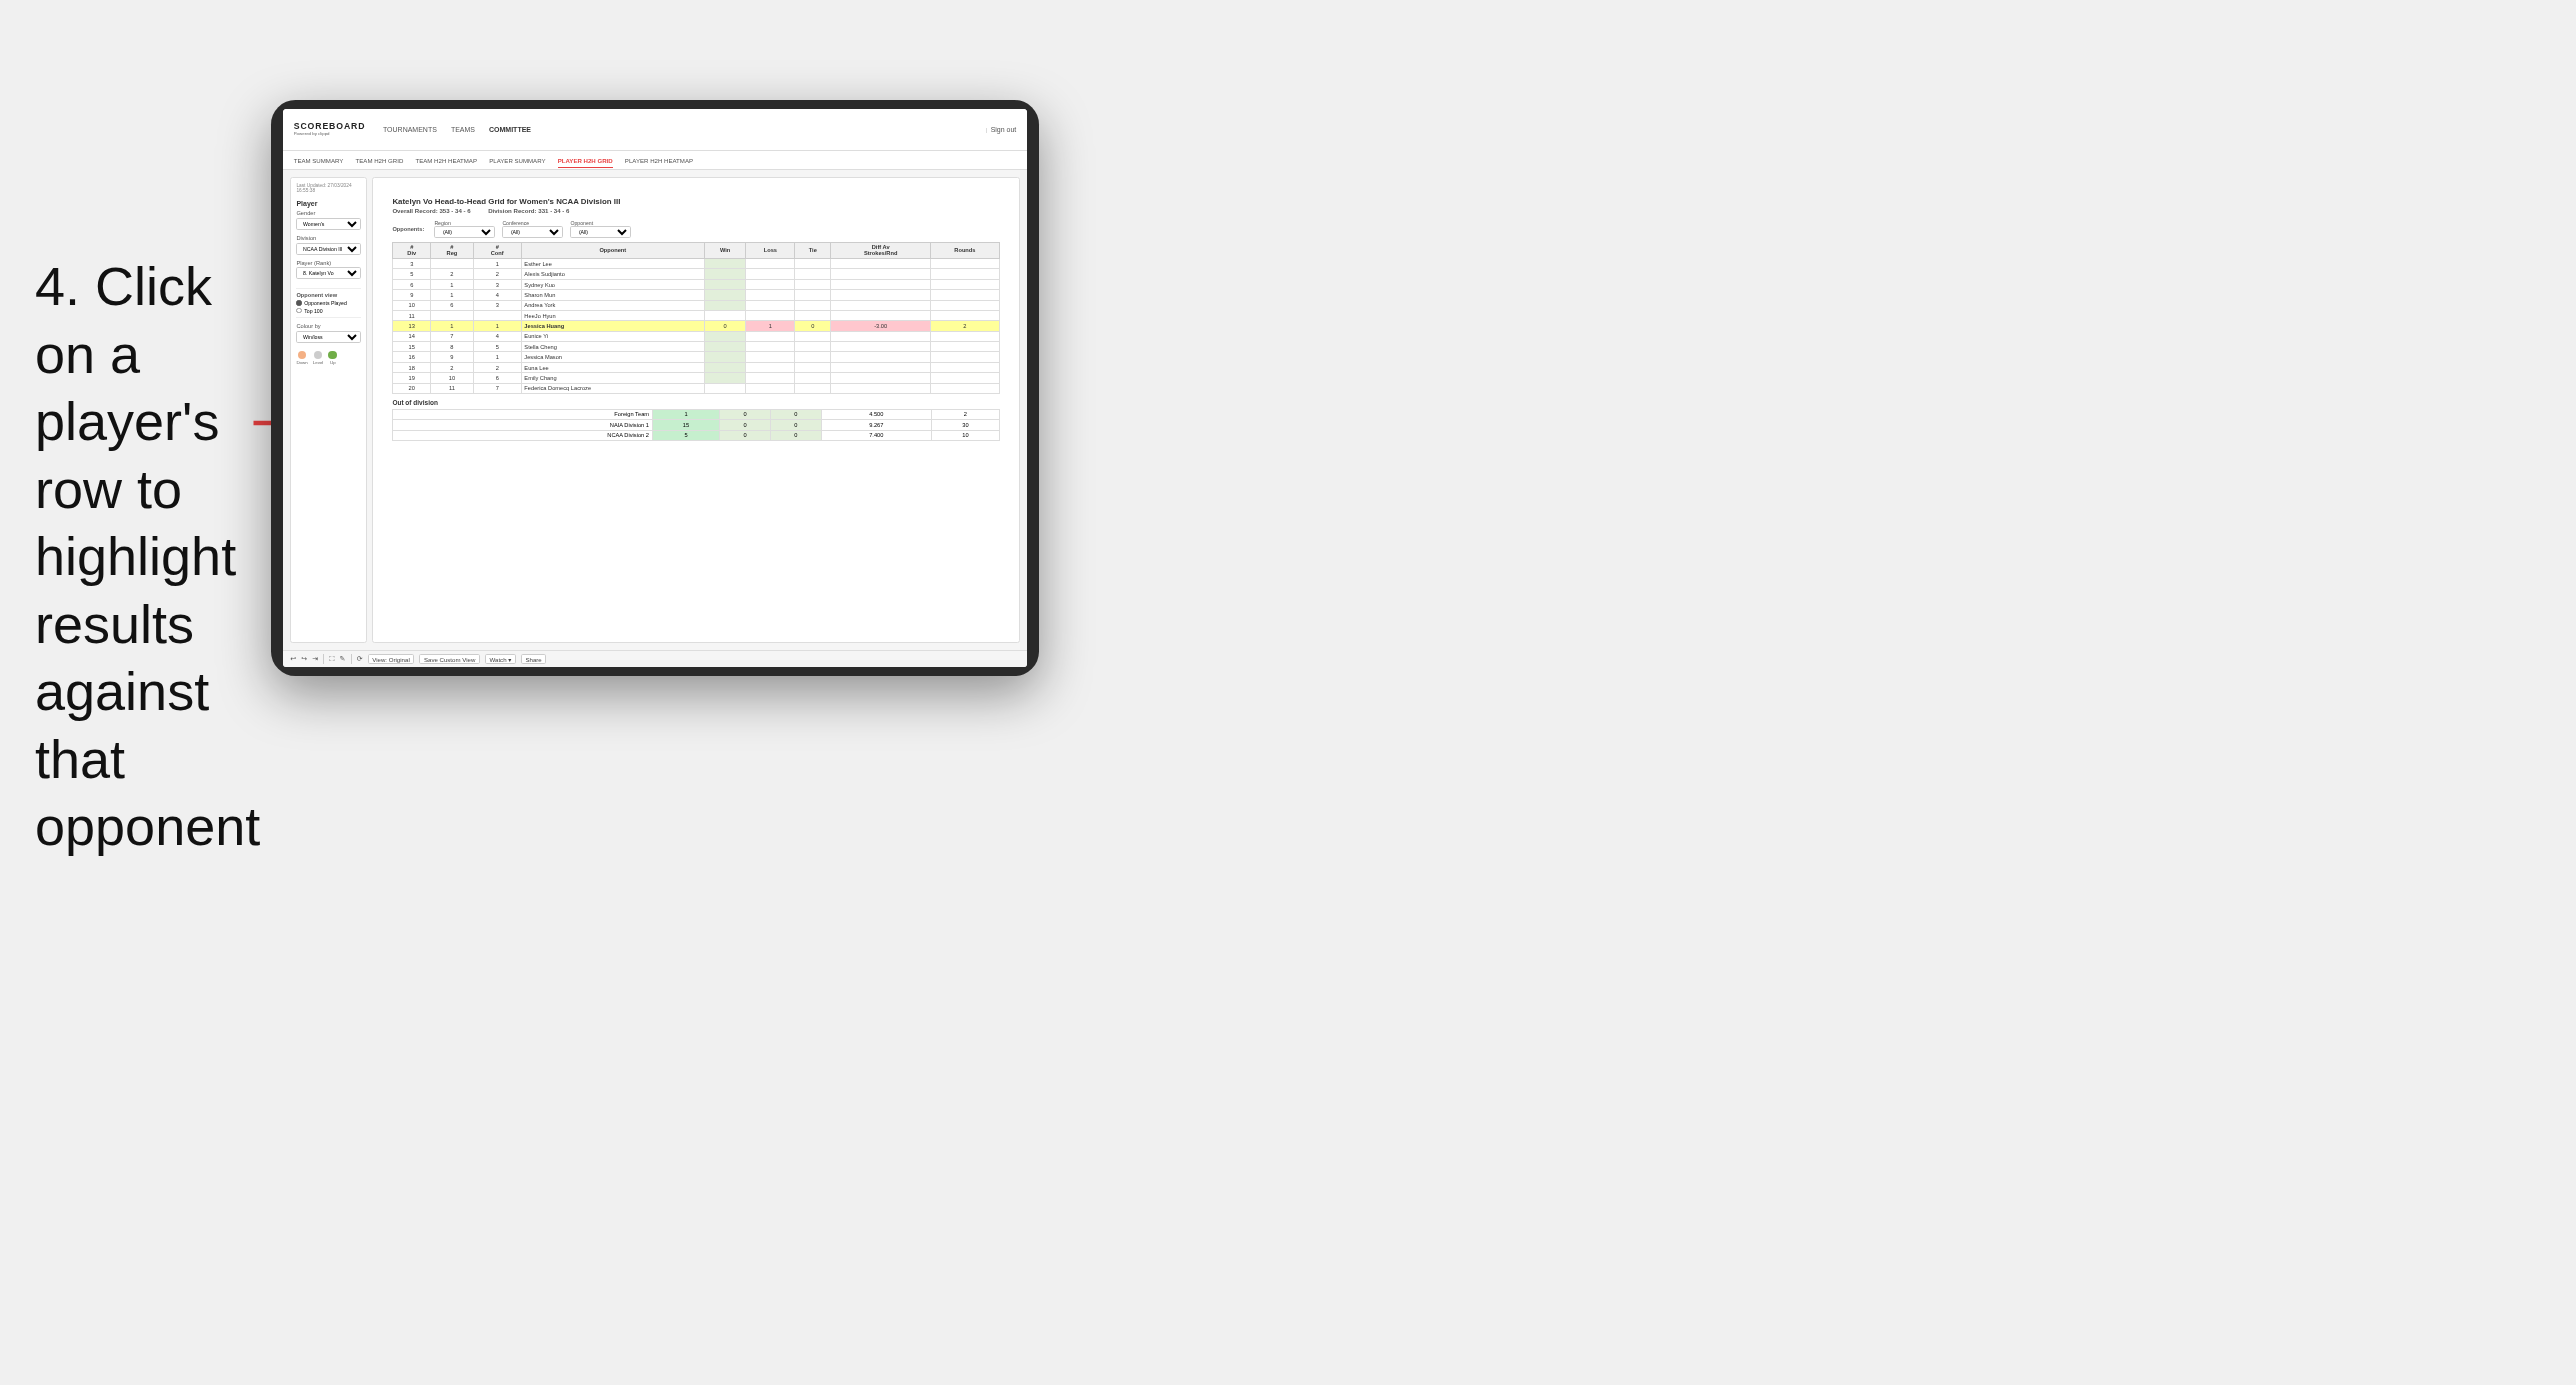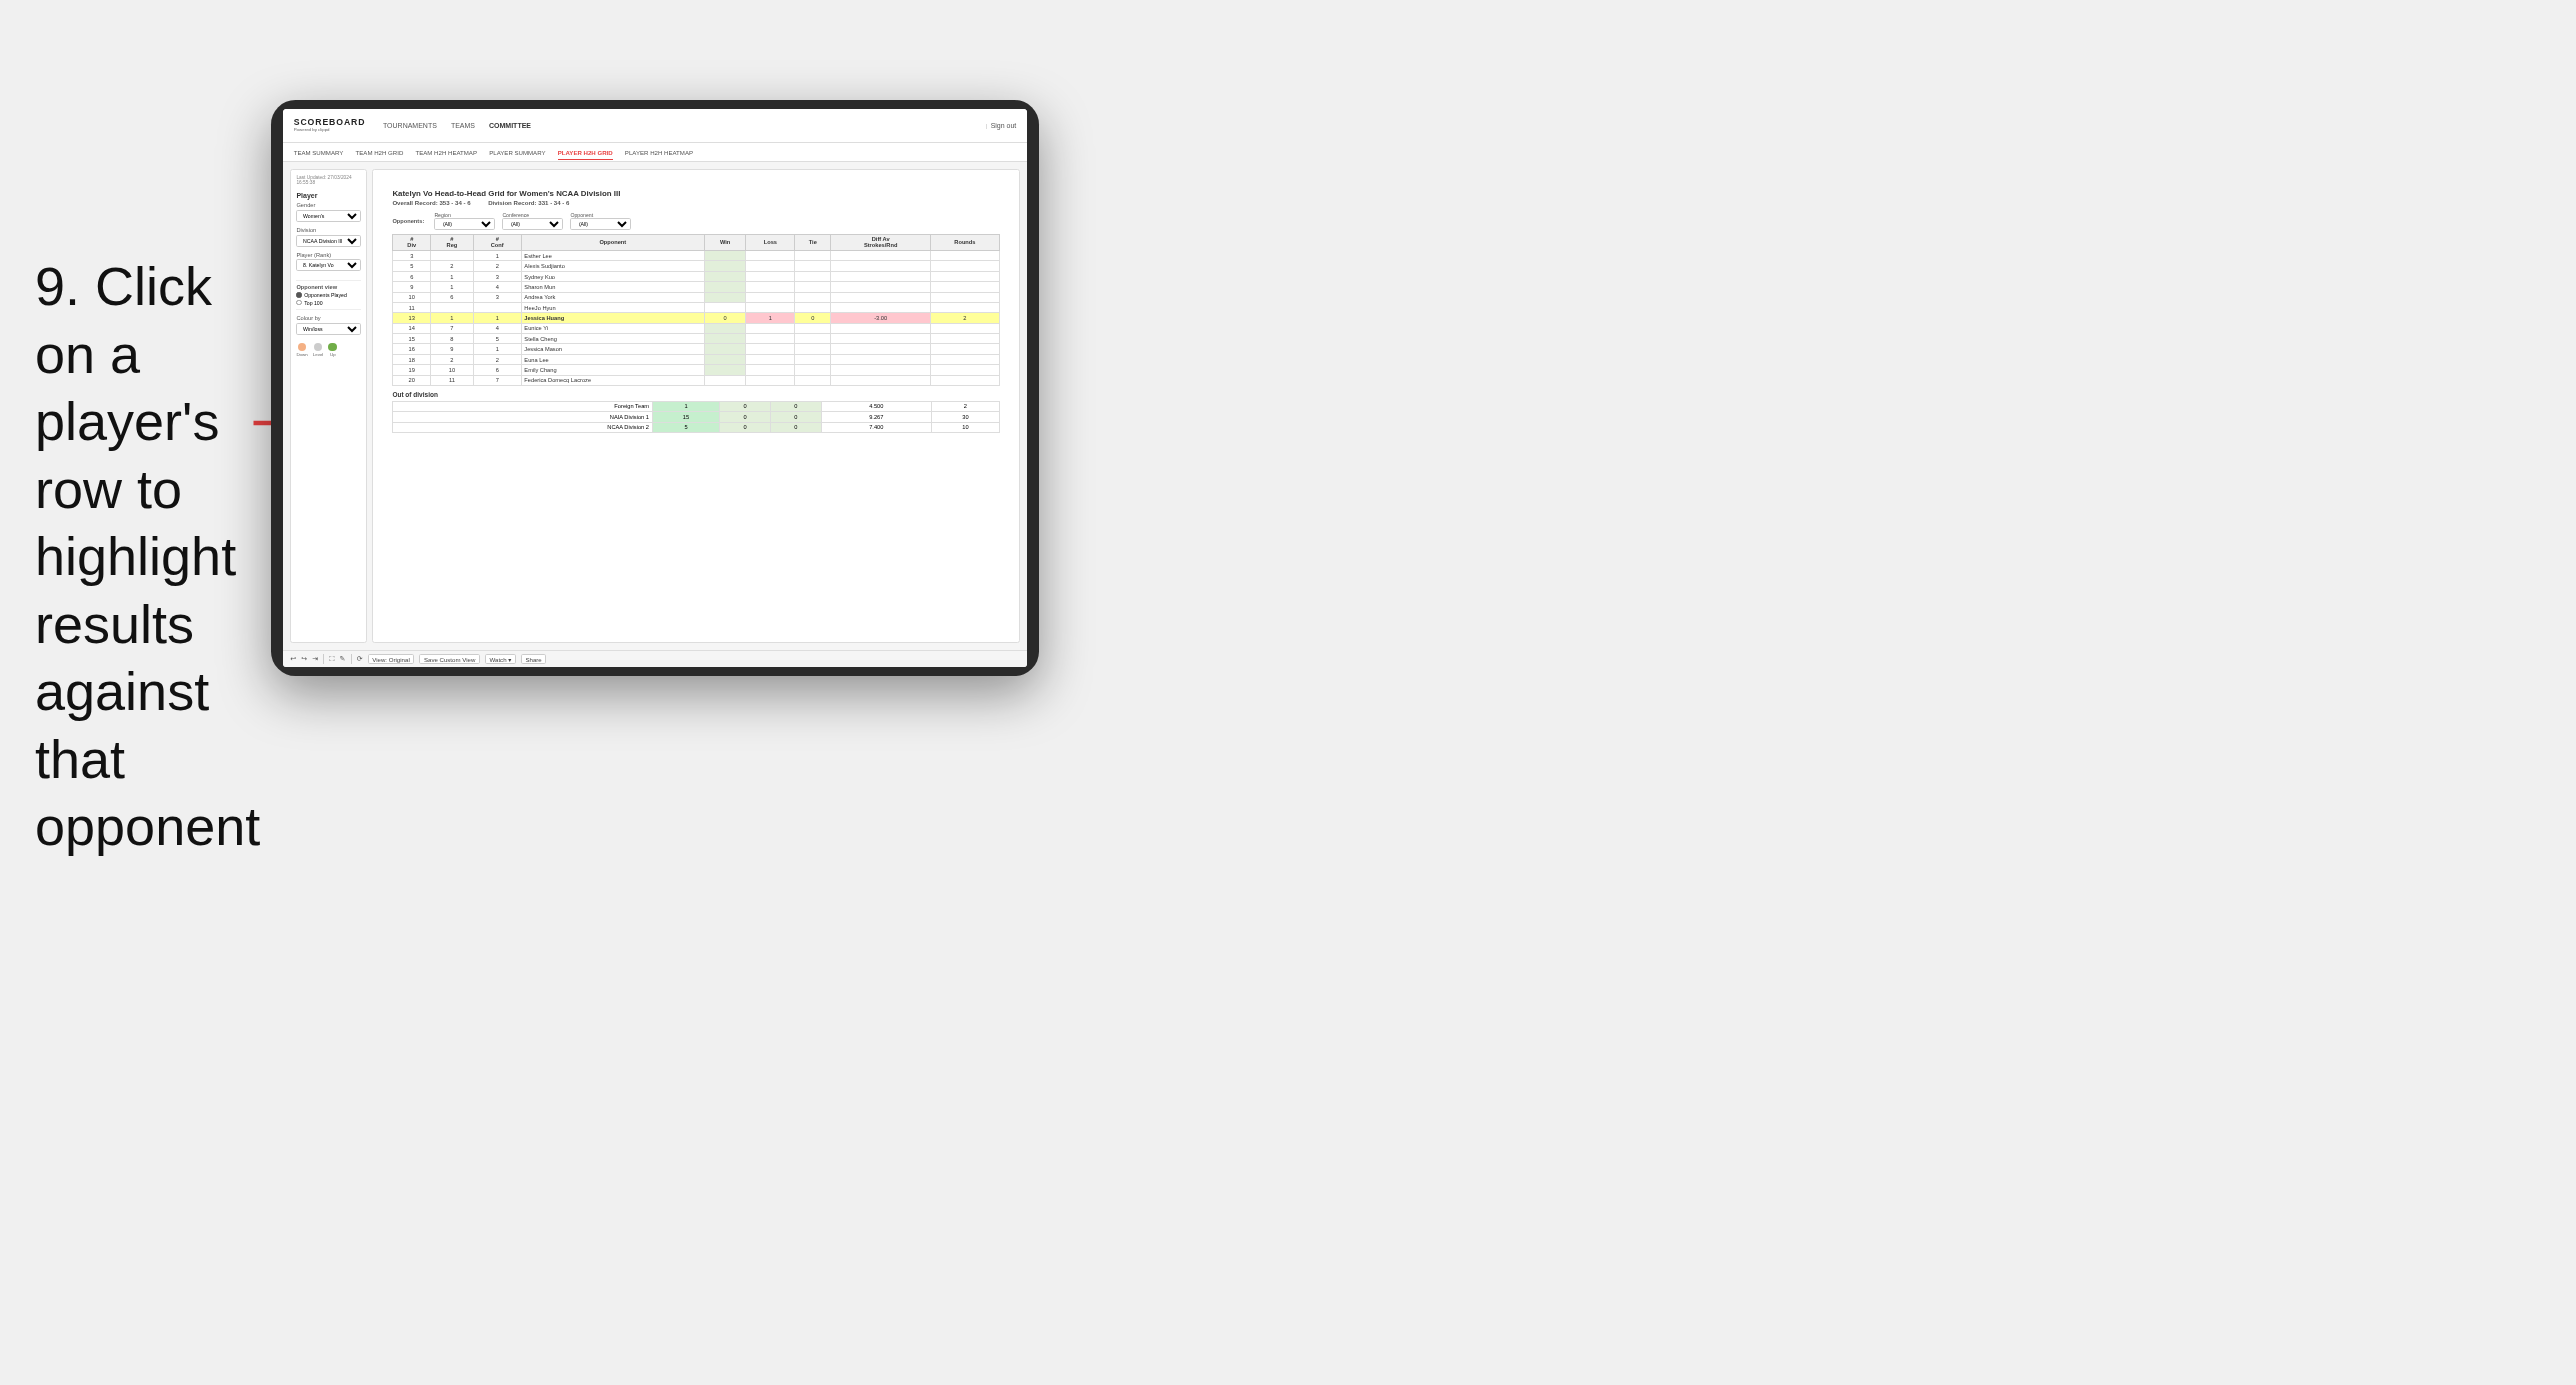--- a/index.html
+++ b/index.html
@@ -37,21 +37,21 @@
       flex-direction: column;
     }
 
     
     .nav-bar {
       display: flex;
       align-items: center;
       padding: 3.5px 10.5px;
       background: #fff;
       border-bottom: 0.9px solid #ddd;
-      height: 34px;
+      height: 42px;
       flex-shrink: 0;
     }
 
     .logo {
       display: flex;
       flex-direction: column;
       margin-right: 17.5px;
     }
 
     .logo-title {
@@ -429,21 +429,21 @@
     .separator-line {
       border: none;
       border-top: 0.9px solid #eee;
       margin: 3.5px 0;
     }
   </style>
 </head>
 <body>
 
 <div class="annotation">
-  <span>9. Click on a player's row to highlight results against that opponent</span>
+  <span>4. Click on a player's row to highlight results against that opponent</span>
 </div>
 
 <svg class="arrow-annotation" width="157" height="52" viewBox="0 0 180 60">
   <line x1="0" y1="30" x2="150" y2="30" stroke="#e84040" stroke-width="5"></line>
   <polygon points="150,18 180,30 150,42" fill="#e84040"></polygon>
 </svg>
 
 <div class="tablet-frame">
   <div class="tablet-screen">
 

